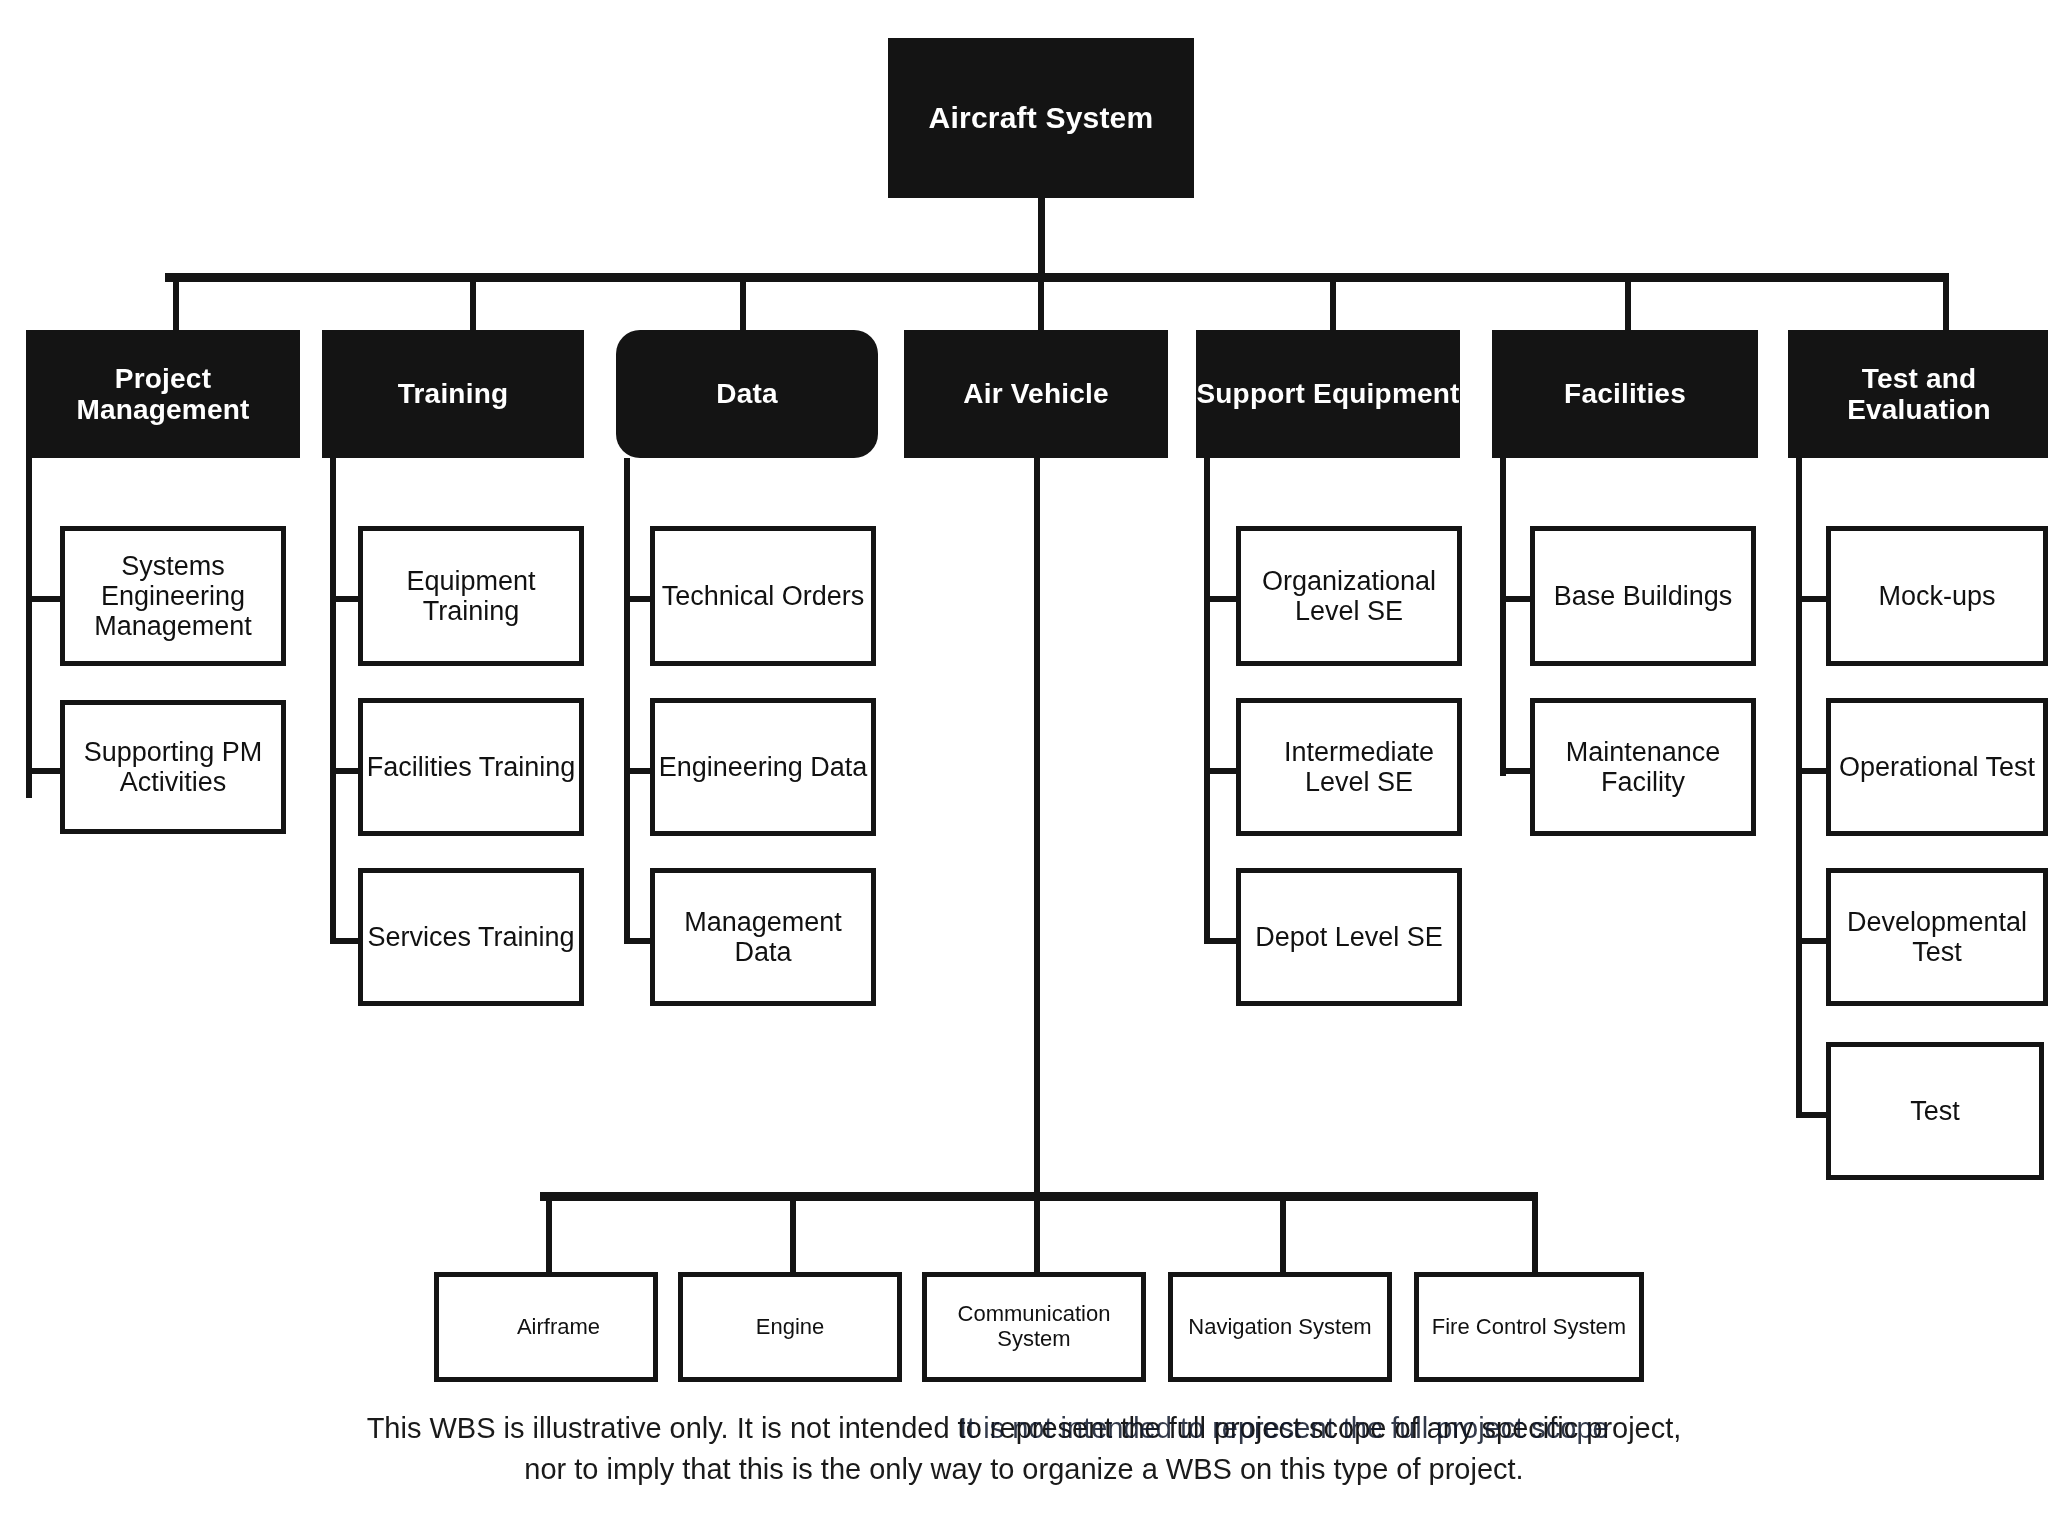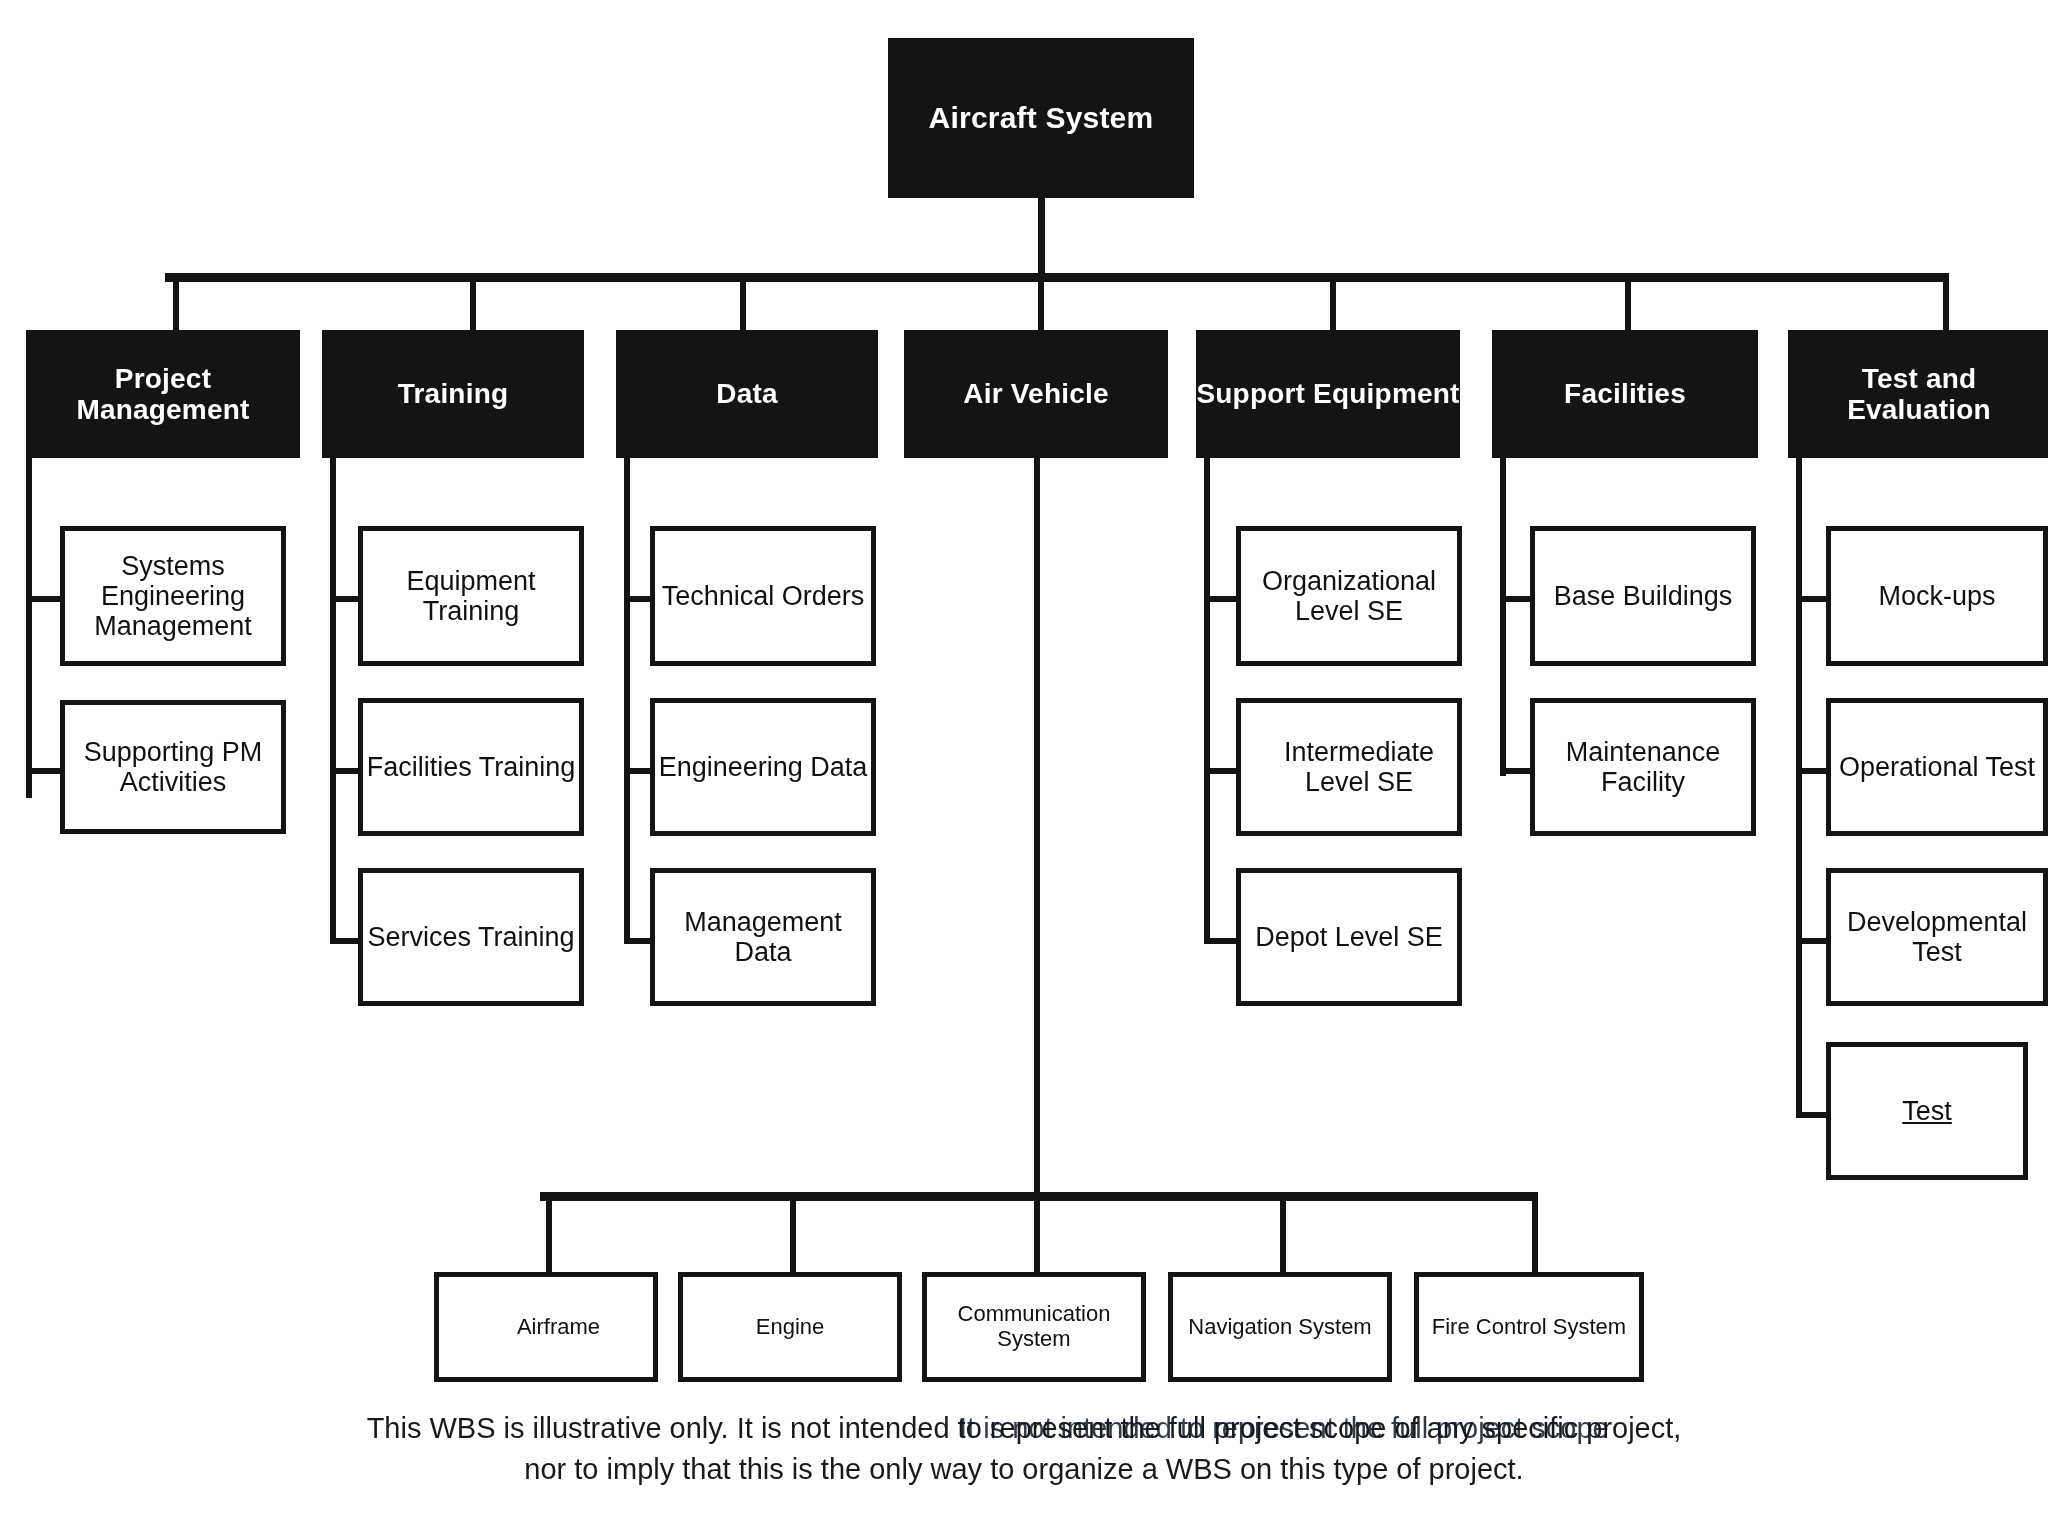--- a/index.html
+++ b/index.html
@@ -53,21 +53,21 @@
   <div class="ln v" style="left:1330px;top:273px;height:58px;"></div>
   <div class="ln v" style="left:1625px;top:273px;height:58px;"></div>
   <div class="ln v" style="left:1943px;top:273px;height:58px;"></div>
 
   <div class="node hdr" style="left:26px;top:330px;width:274px;height:128px;align-items:center;">
     <span>Project Management</span>
   </div>
   <div class="node hdr" style="left:322px;top:330px;width:262px;height:128px;">
     <span>Training</span>
   </div>
-  <div class="node hdr" style="left:616px;top:330px;width:262px;height:128px;">
+  <div class="node hdr" style="left:616px;top:330px;width:262px;height:128px;border-radius:24px;">
     <span>Data</span>
   </div>
   <div class="node hdr" style="left:904px;top:330px;width:264px;height:128px;">
     <span>Air Vehicle</span>
   </div>
   <div class="node hdr" style="left:1196px;top:330px;width:264px;height:128px;">
     <span>Support Equipment</span>
   </div>
   <div class="node hdr" style="left:1492px;top:330px;width:266px;height:128px;">
     <span>Facilities</span>
@@ -176,21 +176,21 @@
 
   <div class="node leaf" style="left:1826px;top:526px;width:222px;height:140px;">
     <span>Mock-ups</span>
   </div>
   <div class="node leaf" style="left:1826px;top:698px;width:222px;height:138px;">
     <span>Operational Test</span>
   </div>
   <div class="node leaf" style="left:1826px;top:868px;width:222px;height:138px;">
     <span>Developmental Test</span>
   </div>
-  <div class="node leaf" style="left:1826px;top:1042px;width:202px;height:138px;text-decoration:underline;">
+  <div class="node leaf" style="left:1826px;top:1042px;width:218px;height:138px;">
     <span>Test</span>
   </div>
 
   <div id="footer">
     <span class="l">
       <span>This WBS is illustrative only. It is not intended to represent the full project scope of any specific project,</span>
       <span class="ghost" style="left:50%;width:auto;transform:translateX(-10%);">It is not intended to represent the full project scope</span>
     </span>
     <span class="l">nor to imply that this is the only way to organize a WBS on this type of project.</span>
   </div>

